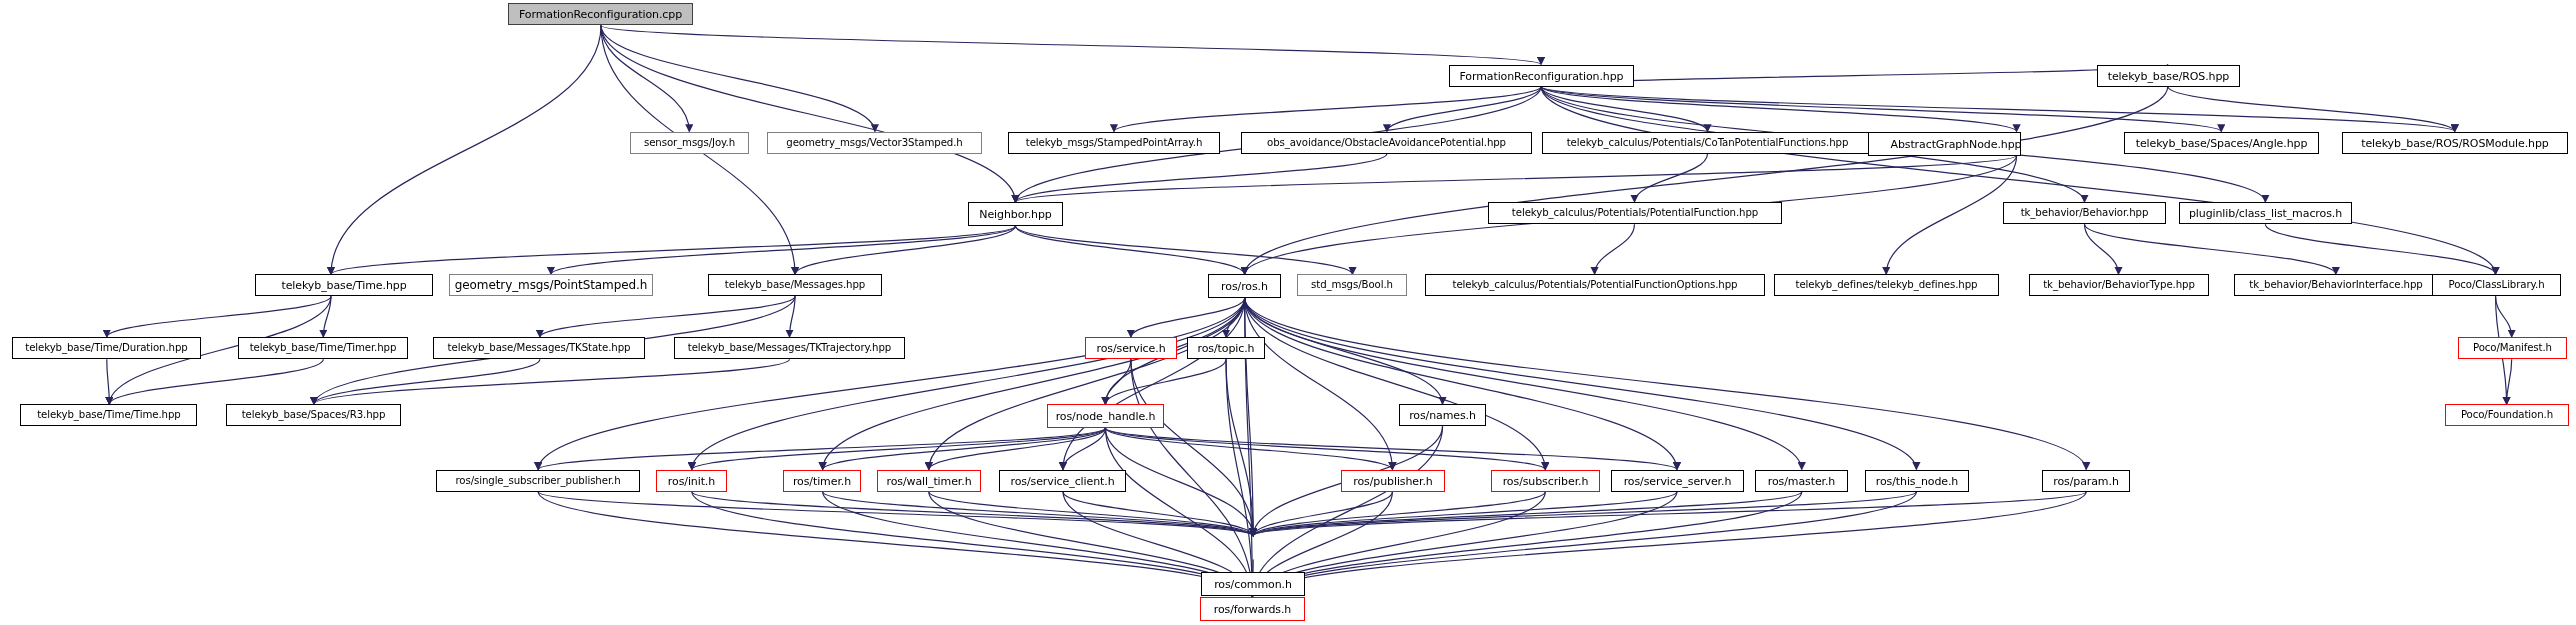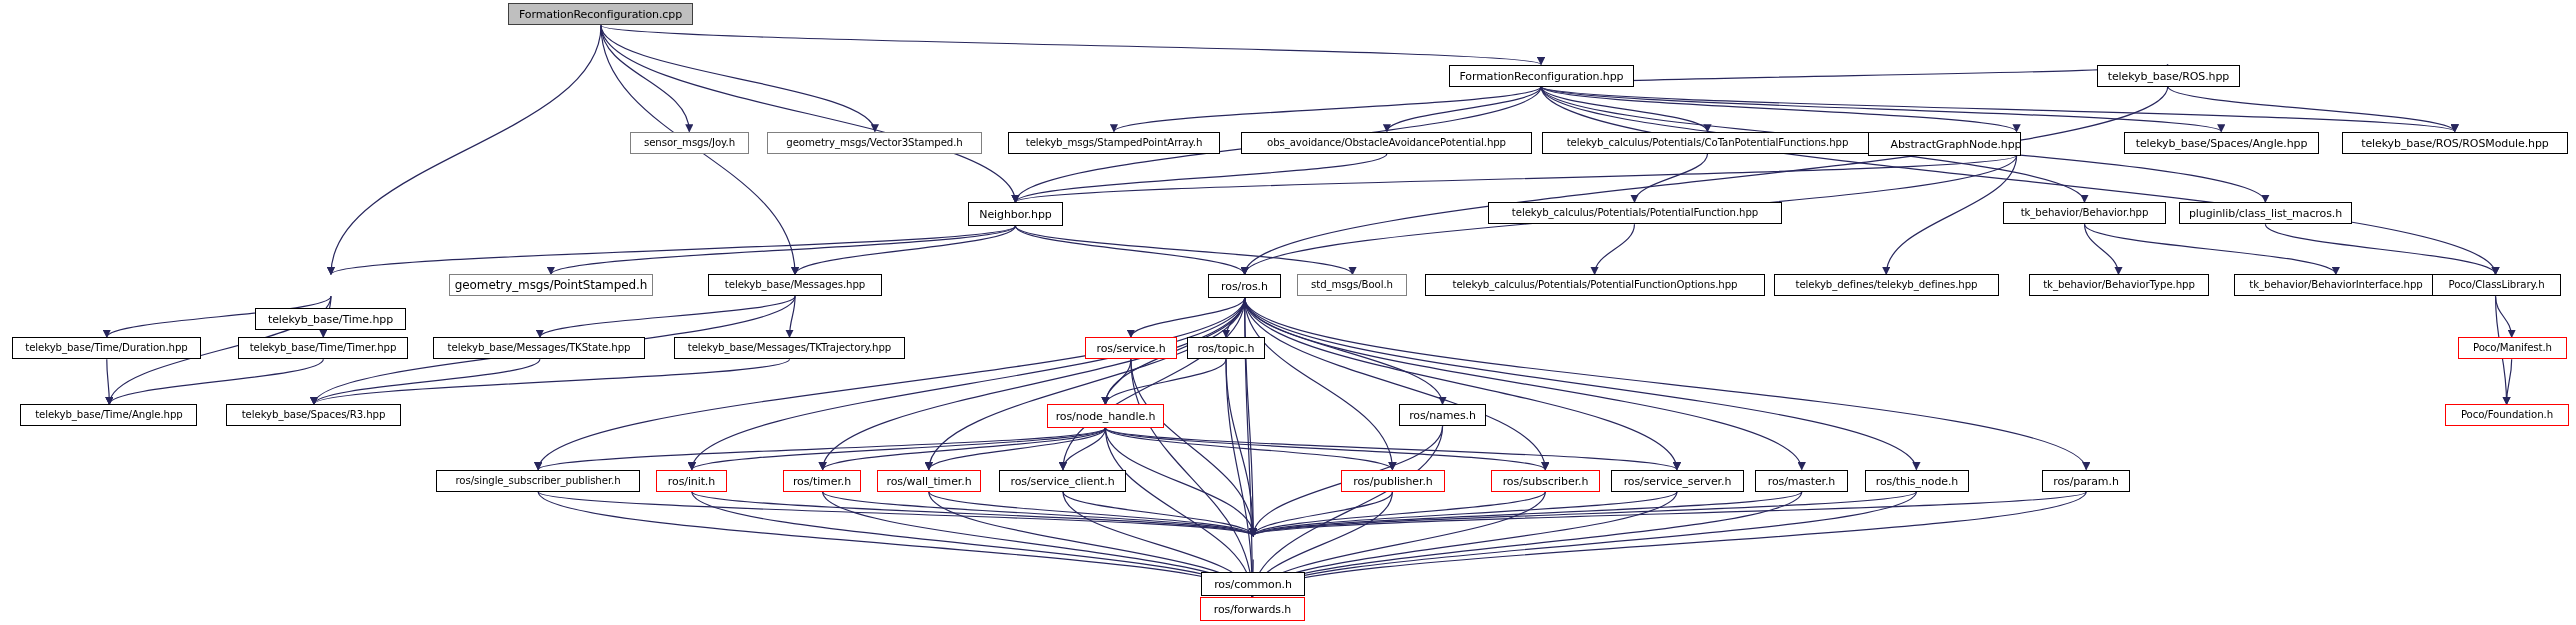--- a/index.html
+++ b/index.html
@@ -189,21 +189,21 @@
     </div>
     <div class="node black" style="left: 1488px; top: 202px; width: 294px; height: 22px; font-size: 10.2px;">
       <span class="lbl">telekyb_calculus/Potentials/PotentialFunction.hpp</span>
     </div>
     <div class="node black" style="left: 2003px; top: 202px; width: 163px; height: 22px; font-size: 10.2px;">
       <span class="lbl">tk_behavior/Behavior.hpp</span>
     </div>
     <div class="node black" style="left: 2179px; top: 202px; width: 173px; height: 22px; font-size: 11px;">
       <span class="lbl">pluginlib/class_list_macros.h</span>
     </div>
-    <div class="node black" style="left: 255px; top: 274px; width: 151px; height: 22px; font-size: 11px; margin-top: 34px;">
+    <div class="node black" style="left: 255px; top: 274px; width: 178px; height: 22px; font-size: 11px;">
       <span class="lbl">telekyb_base/Time.hpp</span>
     </div>
     <div class="node grey" style="left: 449px; top: 274px; width: 204px; height: 22px; font-size: 12px;">
       <span class="lbl">geometry_msgs/PointStamped.h</span>
     </div>
     <div class="node black" style="left: 708px; top: 274px; width: 174px; height: 22px; font-size: 10.2px;">
       <span class="lbl">telekyb_base/Messages.hpp</span>
     </div>
     <div class="node black" style="left: 1208px; top: 274px; width: 73px; height: 24px; font-size: 11px;">
       <span class="lbl">ros/ros.h</span>
@@ -241,21 +241,21 @@
     <div class="node red" style="left: 1085px; top: 337px; width: 92px; height: 22px; font-size: 11px;">
       <span class="lbl">ros/service.h</span>
     </div>
     <div class="node black" style="left: 1187px; top: 337px; width: 78px; height: 22px; font-size: 11px;">
       <span class="lbl">ros/topic.h</span>
     </div>
     <div class="node red" style="left: 2458px; top: 337px; width: 109px; height: 22px; font-size: 10.2px;">
       <span class="lbl">Poco/Manifest.h</span>
     </div>
     <div class="node black" style="left: 20.4px; top: 404px; width: 177px; height: 22px; font-size: 10.2px;">
-      <span class="lbl">telekyb_base/Time/Angle.hpp</span>
+      <span class="lbl">telekyb_base/Time/Time.hpp</span>
     </div>
     <div class="node black" style="left: 226px; top: 404px; width: 175px; height: 22px; font-size: 10.2px;">
       <span class="lbl">telekyb_base/Spaces/R3.hpp</span>
     </div>
     <div class="node red" style="left: 1047px; top: 404px; width: 117px; height: 24px; font-size: 11px;">
       <span class="lbl">ros/node_handle.h</span>
     </div>
     <div class="node black" style="left: 1399px; top: 404px; width: 87px; height: 22px; font-size: 11px;">
       <span class="lbl">ros/names.h</span>
     </div>

